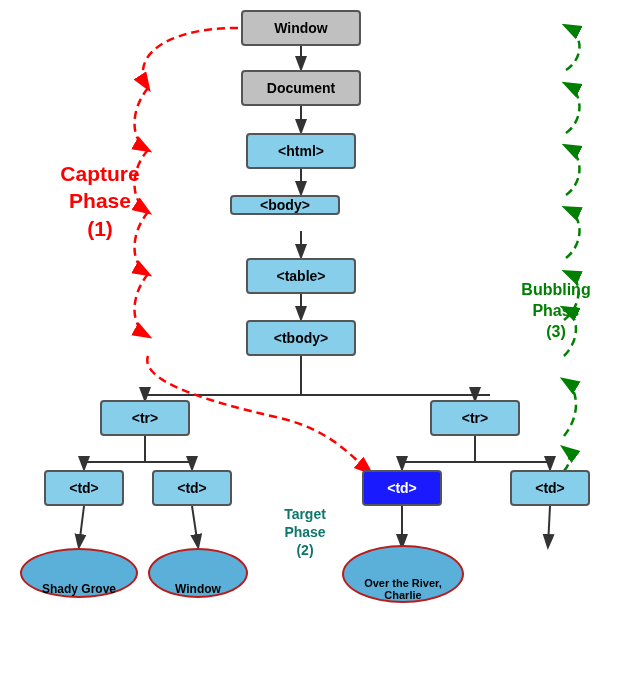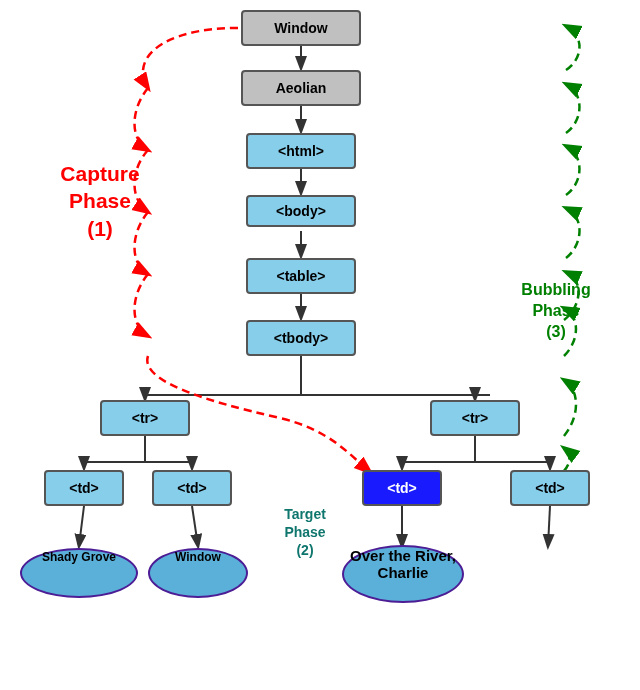--- a/index.html
+++ b/index.html
@@ -34,25 +34,25 @@
     .node-rect.blue {
       background: #87CEEB;
       color: #000;
     }
     .node-rect.blue-dark {
       background: #1a1aff;
       color: #fff;
     }
     .node-ellipse {
       position: absolute;
-      border: 2px solid #4c1d95;
+      border: 2px solid #b91c1c;
       border-radius: 50%;
       background: #5ab0d8;
       display: flex;
-      align-items: flex-start;
+      align-items: flex-end;
       justify-content: center;
       font-size: 12px;
       font-weight: bold;
       color: #000;
       text-align: center;
     }
     .label-red {
       position: absolute;
       color: red;
       font-size: 21px;
@@ -155,28 +155,28 @@
     <path d="M 566,195 C 584,182 584,155 566,146" stroke="green" stroke-width="2.5" stroke-dasharray="8,5" fill="none" marker-end="url(#arrow-green)"></path>
     <path d="M 566,133 C 584,120 584,93 566,84" stroke="green" stroke-width="2.5" stroke-dasharray="8,5" fill="none" marker-end="url(#arrow-green)"></path>
     <path d="M 566,70 C 584,58 584,35 566,26" stroke="green" stroke-width="2.5" stroke-dasharray="8,5" fill="none" marker-end="url(#arrow-green)"></path>
   </svg>
 
   <div class="node-rect gray" style="left:241px;top:10px;width:120px;height:36px">
     <span>Window</span>
   </div>
 
   <div class="node-rect gray" style="left:241px;top:70px;width:120px;height:36px">
-    <span>Aeolian</span>
+    <span>Document</span>
   </div>
 
   <div class="node-rect blue" style="left:246px;top:133px;width:110px;height:36px">
     <span>&lt;html&gt;</span>
   </div>
 
-  <div class="node-rect blue" style="left:246px;top:195px;width:110px;height:32px">
+  <div class="node-rect blue" style="left:230px;top:195px;width:110px;height:20px">
     <span>&lt;body&gt;</span>
   </div>
 
   <div class="node-rect blue" style="left:246px;top:258px;width:110px;height:36px">
     <span>&lt;table&gt;</span>
   </div>
 
   <div class="node-rect blue" style="left:246px;top:320px;width:110px;height:36px">
     <span>&lt;tbody&gt;</span>
   </div>
@@ -207,21 +207,21 @@
 
   <div class="node-ellipse" style="left:20px;top:548px;width:118px;height:50px">
     <span>Shady Grove</span>
   </div>
 
   <div class="node-ellipse" style="left:148px;top:548px;width:100px;height:50px">
     <span>Window</span>
   </div>
 
   <div class="node-ellipse" style="left:342px;top:545px;width:122px;height:58px">
-    <span style="font-size:15px">Over the River,<br>Charlie</span>
+    <span style="font-size:11px">Over the River,<br>Charlie</span>
   </div>
 
 
   <div class="label-red" style="left:55px;top:160px;width:90px">
     Capture<br>Phase<br>(1)
   </div>
 
   <div class="label-green" style="left:506px;top:280px;width:100px">
     Bubbling<br>Phase<br>(3)
   </div>

